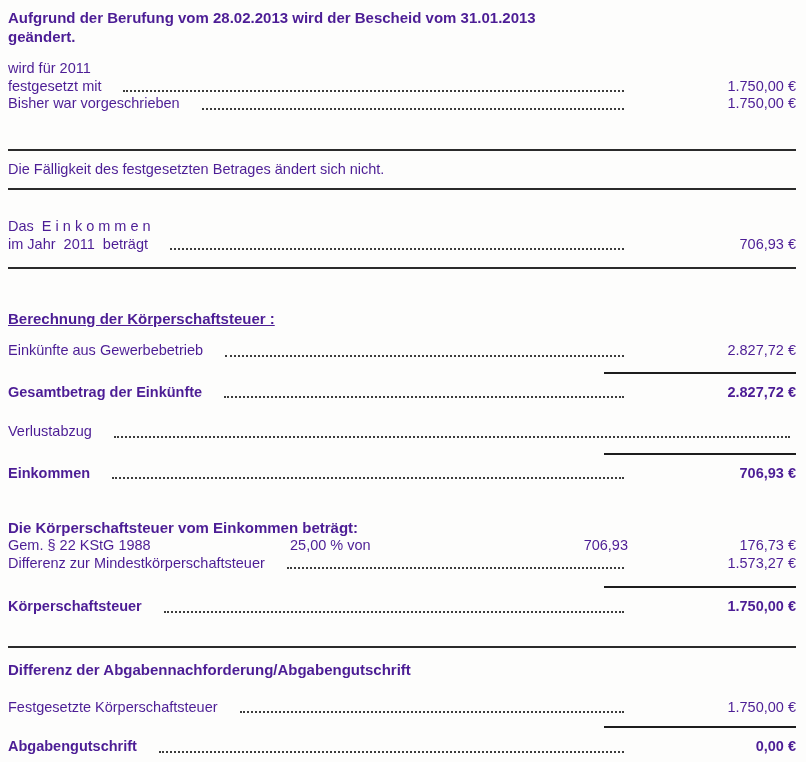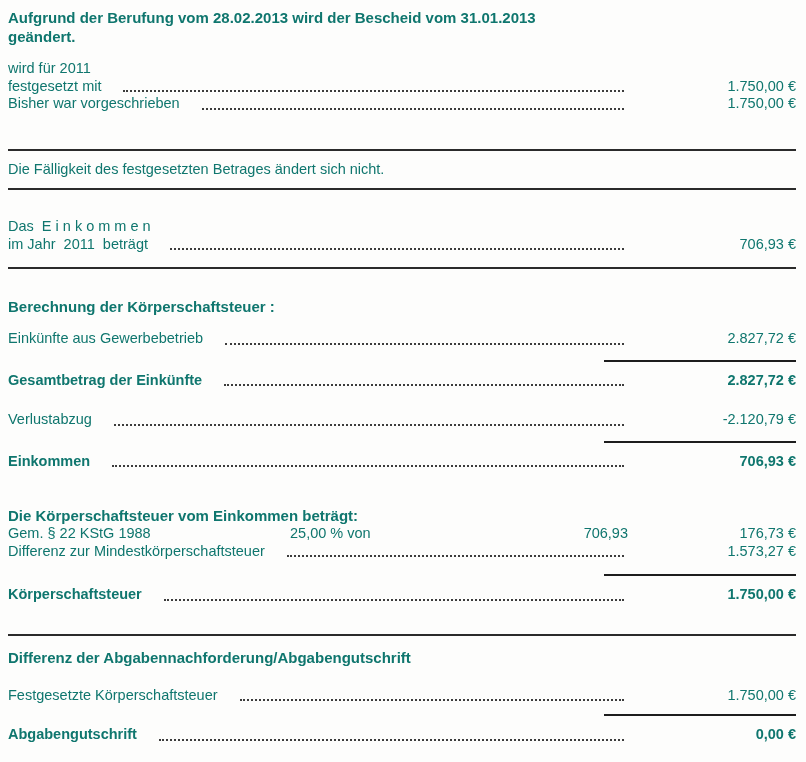--- a/index.html
+++ b/index.html
@@ -9,21 +9,21 @@
   }
   .page {
     width: 806px;
     height: 762px;
     box-sizing: border-box;
     padding: 8px 10px 8px 8px;
     background: #fdfdfc;
     font-family: "Liberation Sans", "DejaVu Sans", sans-serif;
     font-size: 14.5px;
     line-height: 17.5px;
-    color: #0f766e;
+    color: #4c1d95;
     overflow: hidden;
   }
   .bold { font-weight: 700; }
   .intro {
     font-size: 15px;
     line-height: 19px;
     font-weight: 700;
     max-width: 595px;
     white-space: pre-wrap;
   }
@@ -37,21 +37,21 @@
   .hr1 { margin-top: 36px; }
   .note { margin-top: 10px; }
   .hr2 { margin-top: 10px; }
   .sect-einkommen { margin-top: 28px; }
   .hr3 { margin-top: 14px; }
   .heading {
     font-weight: 700;
     font-size: 15px;
     line-height: 19px;
   }
-  .heading-koest { margin-top: 28px; }
+  .heading-koest { margin-top: 40px; text-decoration: underline; }
   .heading-tarif { margin-top: 36px; }
   .heading-abgaben { margin-top: 12px; }
   .hr4 { margin-top: 30px; }
 
   .row {
     display: flex;
     align-items: baseline;
     gap: 16px;
   }
   .row .label { white-space: pre; }
@@ -144,21 +144,20 @@
 
   <div class="row mt10">
     <span class="label bold">Gesamtbetrag der Einkünfte</span>
     <span class="leader"></span>
     <span class="amount bold">2.827,72 €</span>
   </div>
 
   <div class="row mt22">
     <span class="label">Verlustabzug</span>
     <span class="leader"></span>
-    <span class="amount">-2.120,79 €</span>
   </div>
 
   <div class="rule-right rr2"></div>
 
   <div class="row mt10">
     <span class="label bold">Einkommen</span>
     <span class="leader"></span>
     <span class="amount bold">706,93 €</span>
   </div>
 

